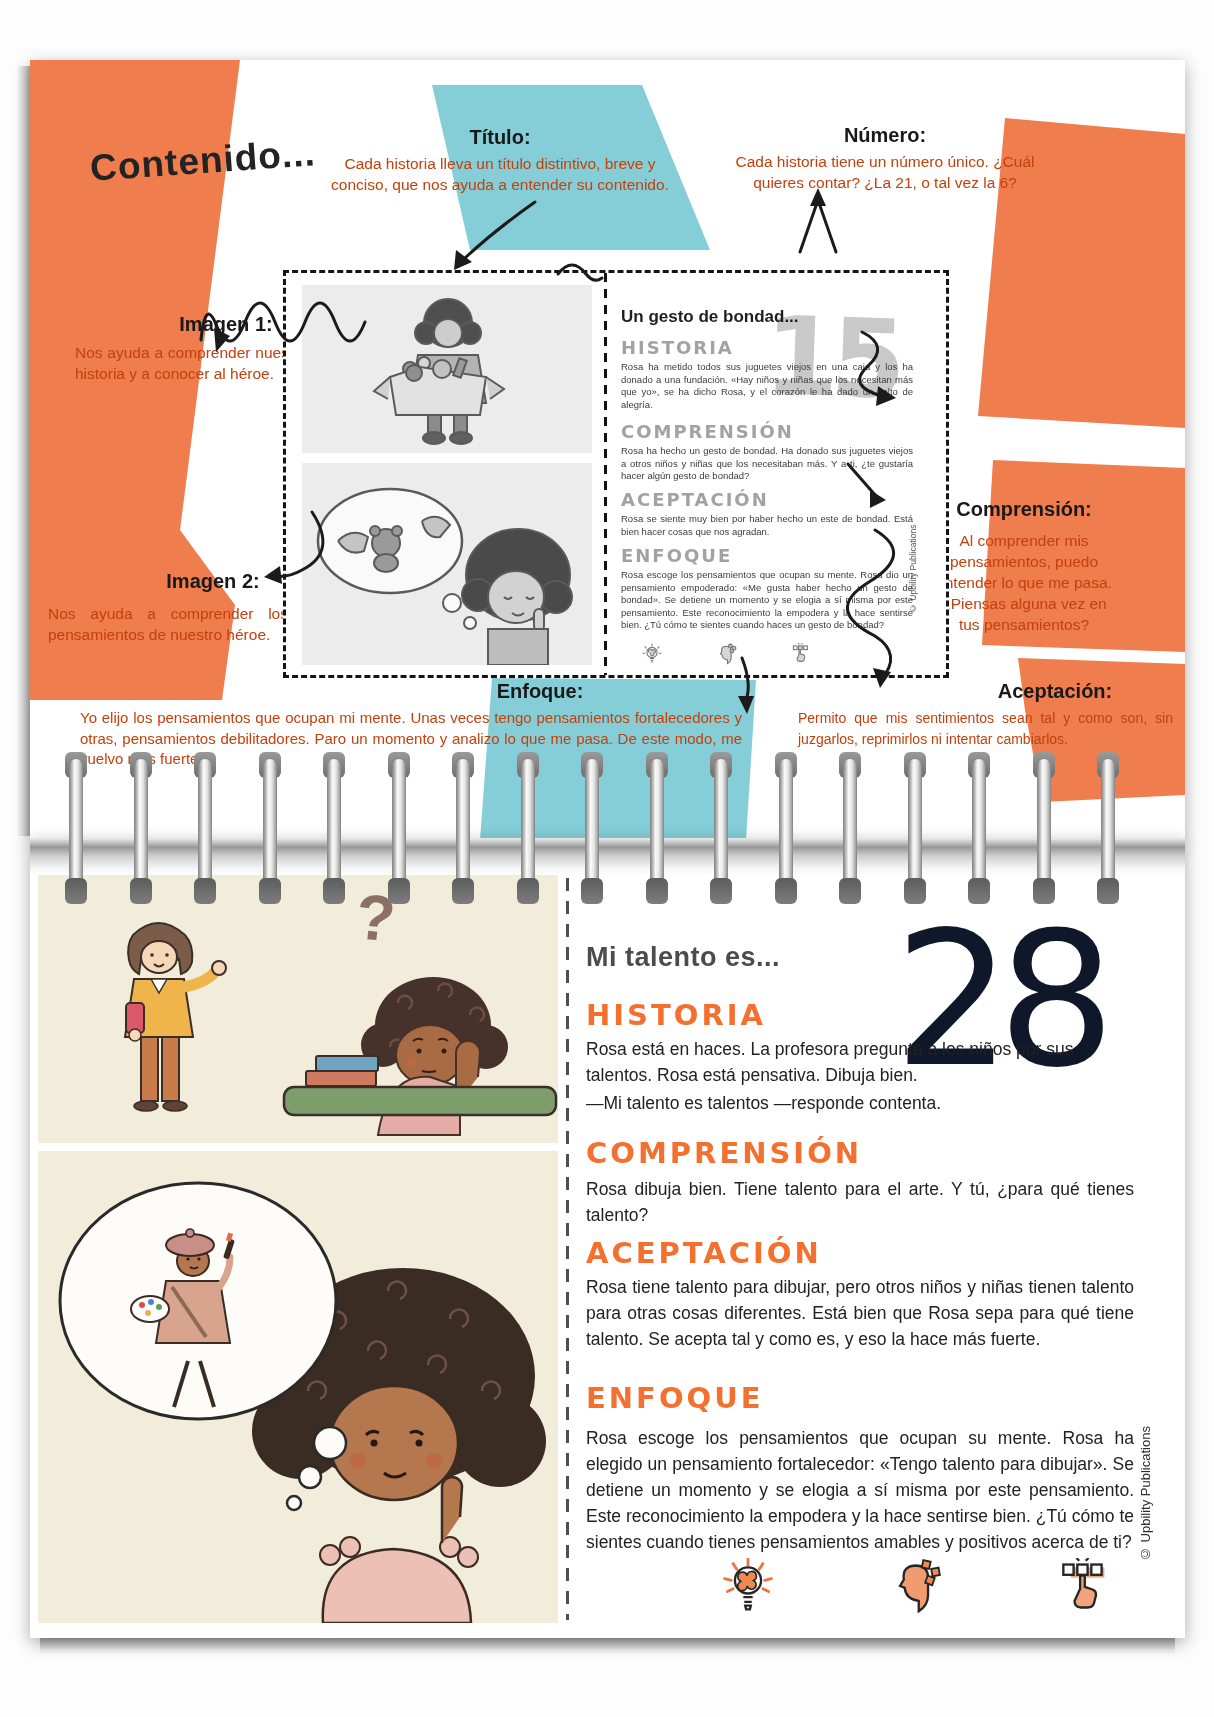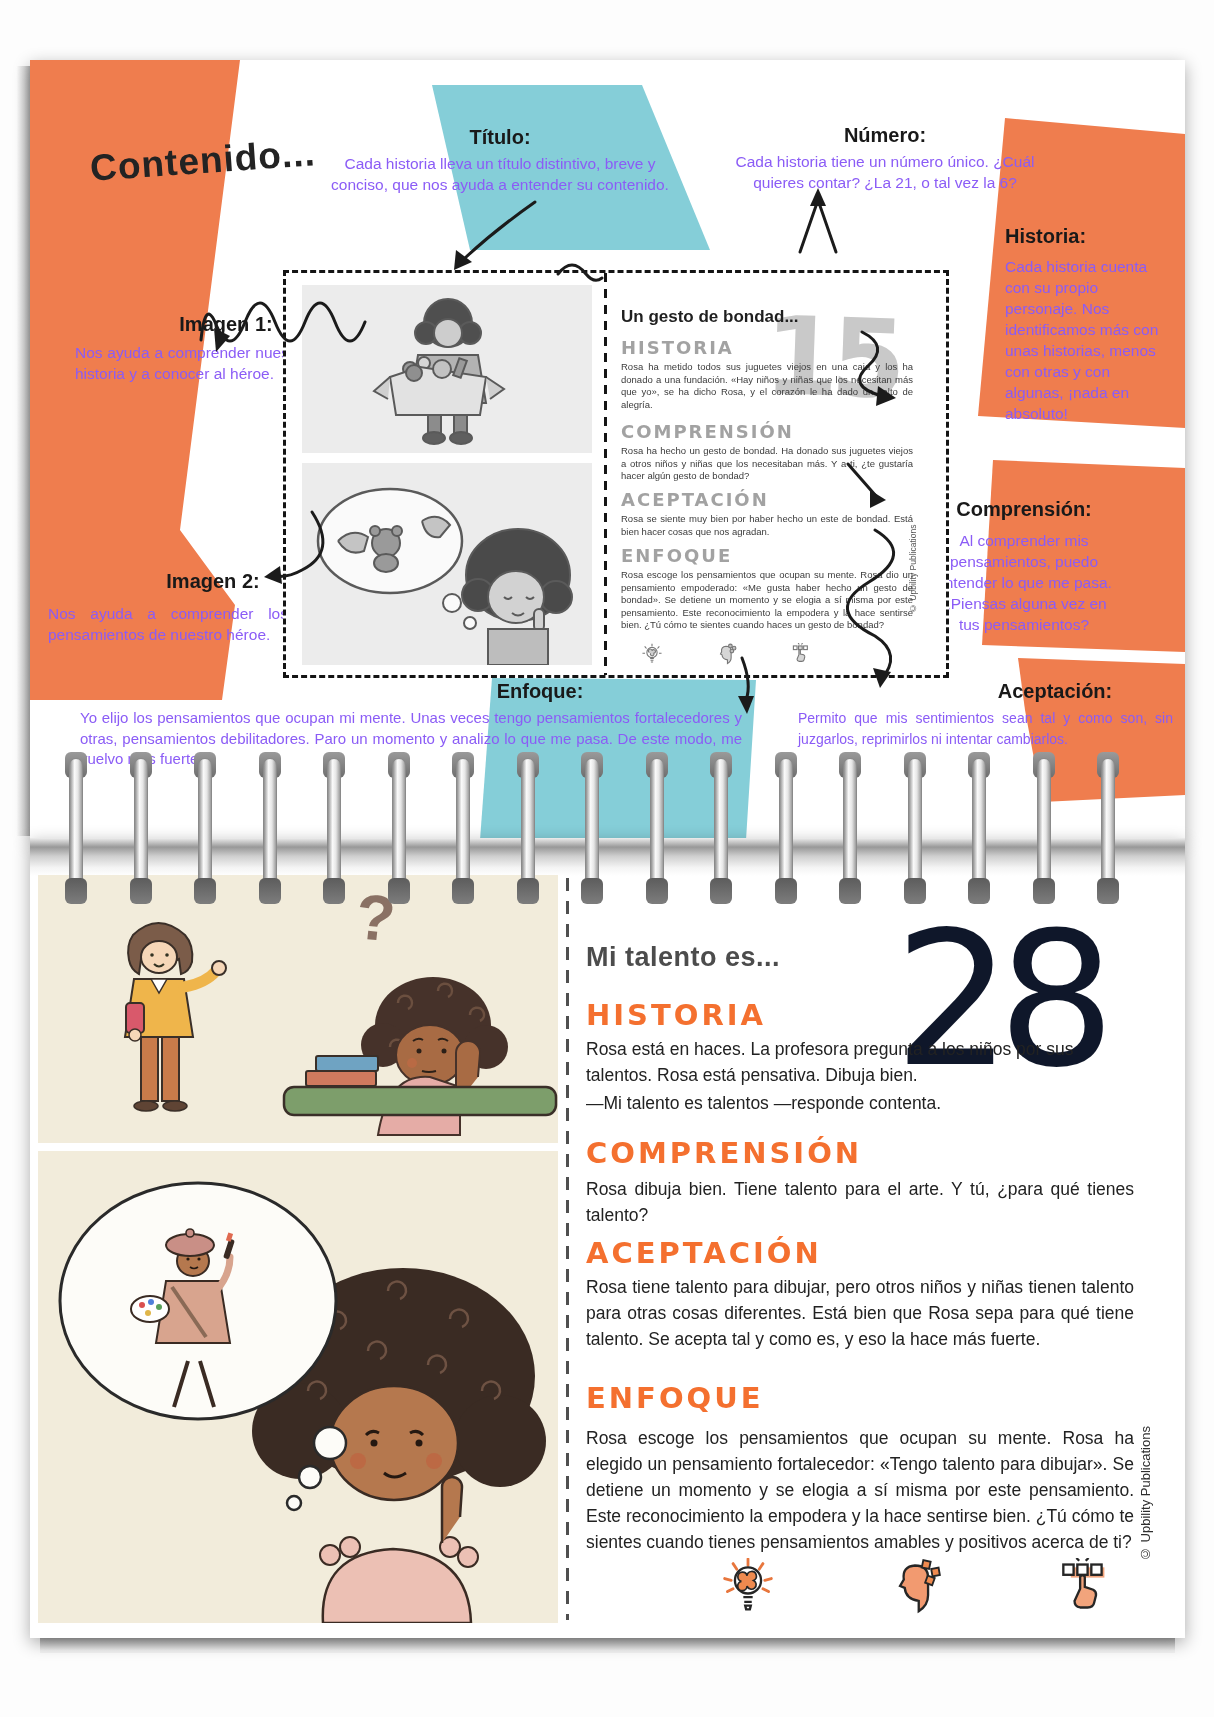--- a/index.html
+++ b/index.html
@@ -27,21 +27,21 @@
   #blob-cyan-top{clip-path:polygon(402px 25px,612px 25px,680px 190px,440px 190px);}
   #blob-orange-tr{clip-path:polygon(975px 58px,1155px 74px,1155px 368px,948px 356px);}
   #blob-orange-mr{clip-path:polygon(963px 400px,1155px 408px,1155px 592px,952px 585px);}
   #blob-orange-br{clip-path:polygon(988px 598px,1155px 604px,1155px 735px,1012px 742px,995px 650px);}
   #blob-cyan-bottom{clip-path:polygon(462px 618px,726px 620px,716px 780px,450px 780px);}
 
   
   .contenido{left:60px;top:80px;font-size:37px;font-weight:800;color:#232323;
     transform:rotate(-4deg);letter-spacing:1px;}
   .h-label{font-weight:800;font-size:20px;color:#191919;}
-  .b-label{font-size:15.5px;line-height:21px;color:#8b5cf6;}
+  .b-label{font-size:15.5px;line-height:21px;color:#c2410c;}
   .center{text-align:center;}
   .justify{text-align:justify;}
 
   
   #card{left:253px;top:210px;width:666px;height:408px;border:3px dashed #141414;background:#fff;z-index:5;}
   #card .divider{position:absolute;left:318px;top:0;width:3px;height:100%;
     background:repeating-linear-gradient(180deg,#141414 0 9px,transparent 9px 16px);}
   .card-img{position:absolute;background:#ececec;}
   #card-img1{left:16px;top:12px;width:290px;height:168px;}
   #card-img2{left:16px;top:190px;width:290px;height:202px;}
@@ -104,24 +104,20 @@
 
     <div class="abs contenido">Contenido...</div>
 
     <div class="abs center" style="left:300px;top:66px;width:340px;">
       <div class="h-label">Título:</div>
       <div class="b-label" style="margin-top:4px;">Cada historia lleva un título distintivo, breve y conciso, que nos ayuda a entender su contenido.</div>
     </div>
     <div class="abs center" style="left:690px;top:64px;width:330px;">
       <div class="h-label">Número:</div>
       <div class="b-label" style="margin-top:4px;">Cada historia tiene un número único. ¿Cuál quieres contar? ¿La 21, o tal vez la 6?</div>
-    </div>
-    <div class="abs" style="left:975px;top:165px;width:168px;">
-      <div class="h-label">Historia:</div>
-      <div class="b-label" style="margin-top:8px;">Cada historia cuenta con su propio personaje. Nos identificamos más con unas historias, menos con otras y con algunas, ¡nada en absoluto!</div>
     </div>
     <div class="abs" style="left:45px;top:253px;width:232px;">
       <div class="h-label center" style="padding-left:70px;">Imagen 1:</div>
       <div class="b-label justify" style="margin-top:6px;">Nos ayuda a comprender nuestra historia y a conocer al héroe.</div>
     </div>
     <div class="abs" style="left:18px;top:510px;width:240px;">
       <div class="h-label center" style="padding-left:90px;">Imagen 2:</div>
       <div class="b-label justify" style="margin-top:10px;">Nos ayuda a comprender los pensamientos de nuestro héroe.</div>
     </div>
     <div class="abs" style="left:900px;top:438px;width:188px;text-align:center;">

